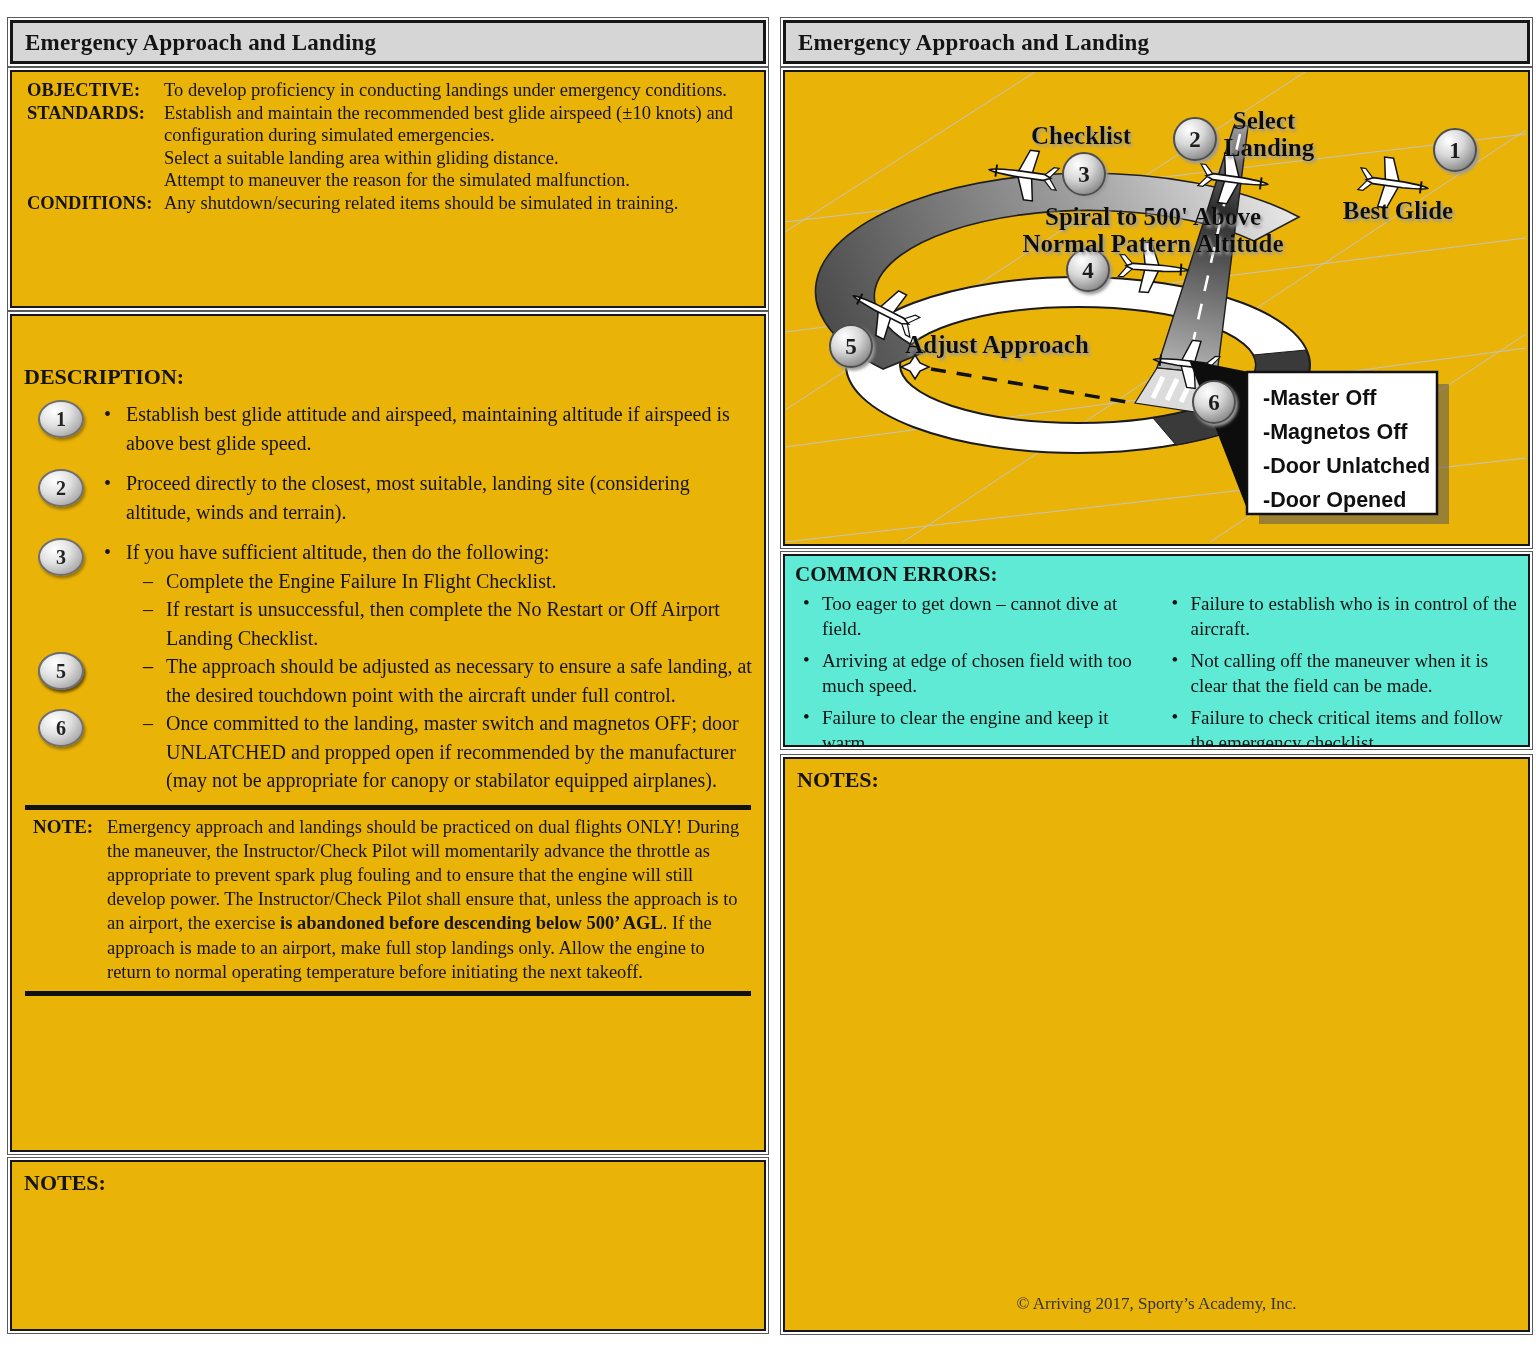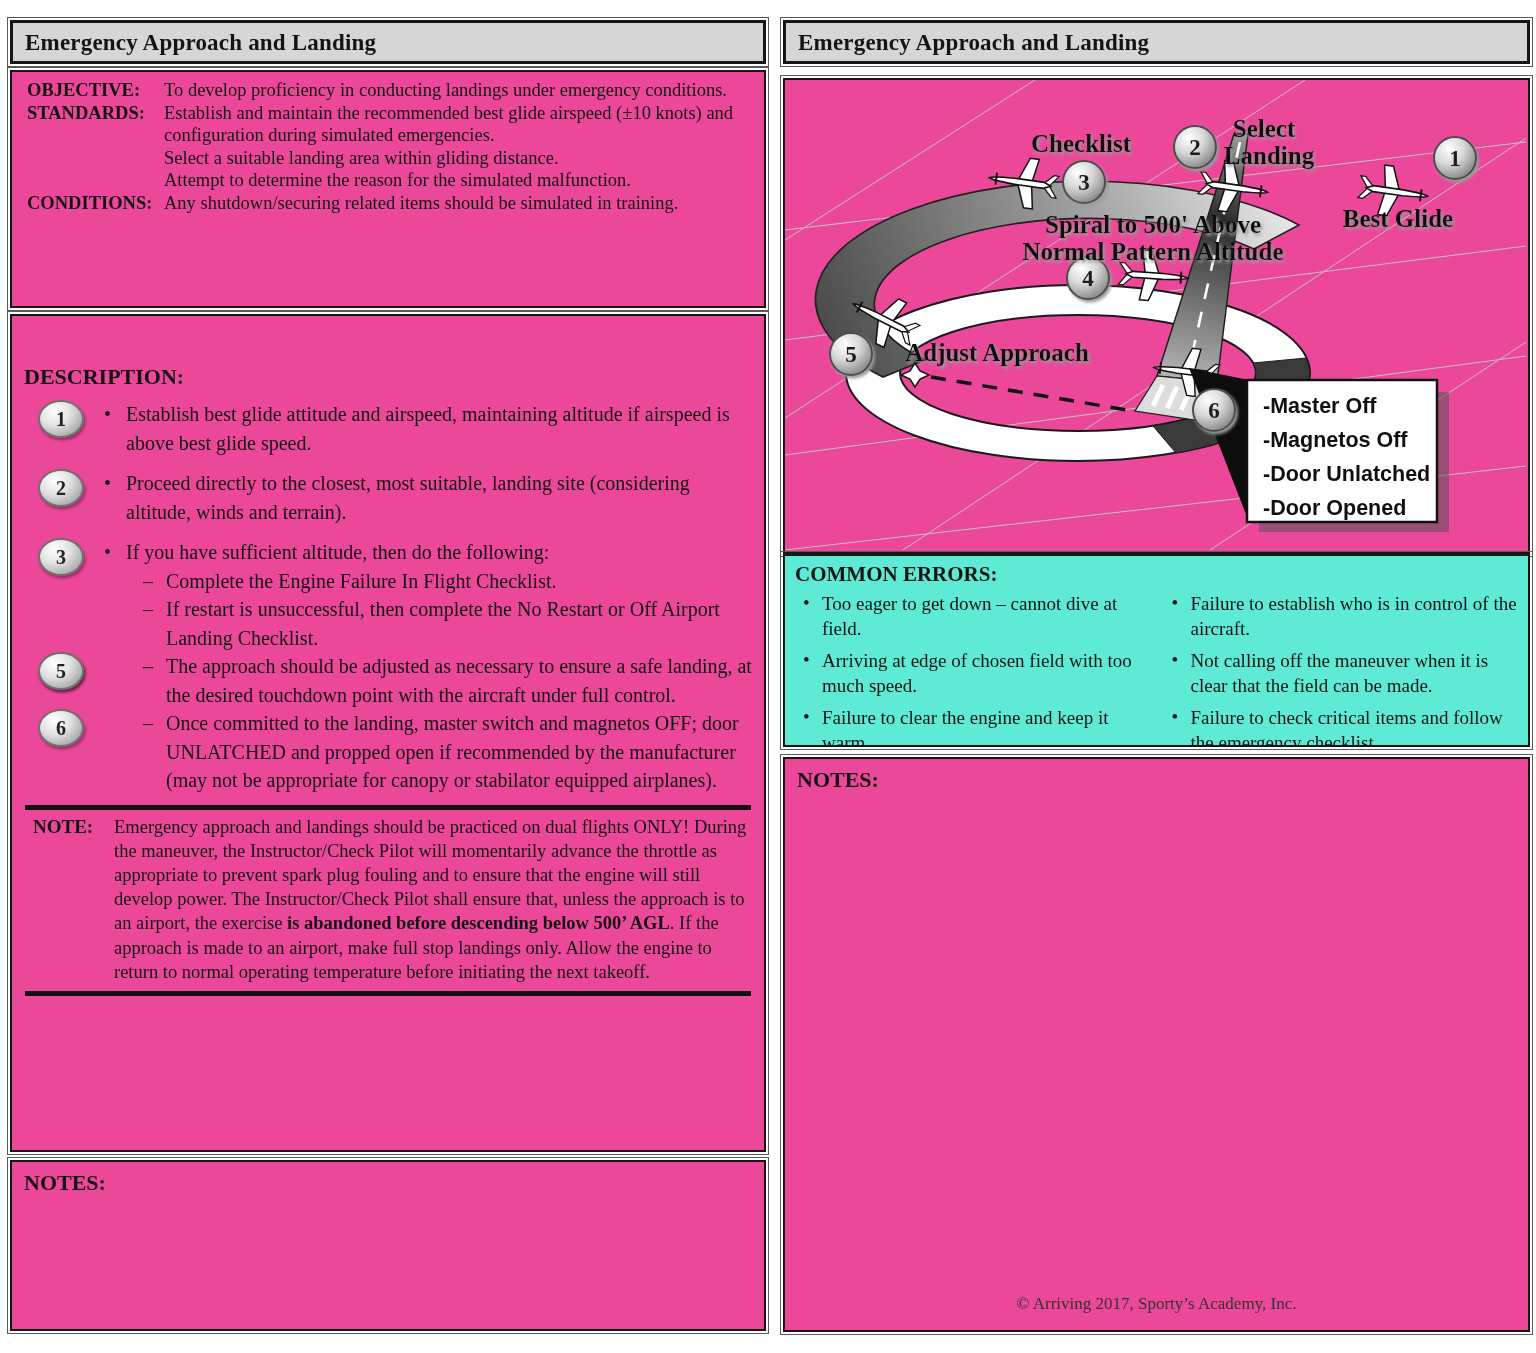--- a/index.html
+++ b/index.html
@@ -2,21 +2,21 @@
 <html><head>
 <meta charset="utf-8">
 <style>
   html,body { margin:0; padding:0; }
   body {
     width:1536px; height:1353px; position:relative;
     background:#ffffff; color:#141414;
     font-family:"Liberation Serif", serif;
   }
   .box {
-    position:absolute; box-sizing:border-box; background:#ec4899;
+    position:absolute; box-sizing:border-box; background:#eab308;
     border:2px solid #161616; outline:1px solid #5a5a5a; outline-offset:2px;
     overflow:hidden;
   }
   .hdrbox { background:#d6d6d6; border-width:3px; }
   .hdrbox .title { font-size:23px; font-weight:bold; padding:7px 8px 0 12px; letter-spacing:.2px; }
 
   
   .info { padding:7px 10px 0 0; }
   .inforow { display:grid; grid-template-columns:152px 1fr; }
   .inforow .lbl { font-weight:bold; font-size:18.5px; line-height:22.6px; padding-left:15px; white-space:nowrap; }
@@ -36,21 +36,21 @@
     width:42px; height:34px; border-radius:50%;
     background:radial-gradient(ellipse at 35% 28%, #ffffff 0%, #e2e2e2 40%, #a8a8a8 80%, #8a8a8a 100%);
     border:2px solid #6f6f6f; box-shadow:1.5px 2.5px 3px rgba(0,0,0,.35);
     display:flex; align-items:center; justify-content:center;
     font-weight:bold; font-size:20px; color:#222;
   }
   .note-section {
     margin:10px 13px 0 13px;
     border-top:5px solid #111; border-bottom:5px solid #111;
     padding:5px 0 7px 0;
-    display:grid; grid-template-columns:82px 1fr;gap:7px;
+    display:grid; grid-template-columns:82px 1fr;
   }
   .note-section .lbl { font-weight:bold; font-size:19px; line-height:24.2px; padding-left:8px; }
   .note-section .txt { font-size:18.5px; line-height:24.2px; padding-right:4px; }
   .notes-h { font-size:22px; padding:8px 0 0 12px; }
 
   
   .errbox { background:#5eead4; }
   .err-h { font-size:21px; padding:6px 0 2px 10px; }
   .errcols { display:grid; grid-template-columns:1fr 1fr; column-gap:14px; padding:2px 10px 0 10px; }
   .err { position:relative; padding-left:27px; font-size:19px; line-height:25px; margin-bottom:7px; }
@@ -78,21 +78,21 @@
     <div class="lbl">OBJECTIVE:</div>
     <div class="lines">
       <div>To develop proficiency in conducting landings under emergency conditions.</div>
     </div>
   </div>
   <div class="inforow">
     <div class="lbl">STANDARDS:</div>
     <div class="lines">
       <div>Establish and maintain the recommended best glide airspeed (±10 knots) and configuration during simulated emergencies.</div>
       <div>Select a suitable landing area within gliding distance.</div>
-      <div>Attempt to determine the reason for the simulated malfunction.</div>
+      <div>Attempt to maneuver the reason for the simulated malfunction.</div>
     </div>
   </div>
   <div class="inforow">
     <div class="lbl">CONDITIONS:</div>
     <div class="lines">
       <div>Any shutdown/securing related items should be simulated in training.</div>
     </div>
   </div>
 </div>
 
@@ -145,21 +145,21 @@
 
 <div class="box" style="left:10px; top:1160px; width:756px; height:171px;">
   <div class="notes-h">NOTES:</div>
   <div style="height:120px;"></div>
 </div>
 
 <div class="box hdrbox" style="left:783px; top:20px; width:747px; height:44px;">
   <div class="title">Emergency Approach and Landing</div>
 </div>
 
-<div class="box" style="left:783px; top:78px; width:747px; height:476px;">
+<div class="box" style="left:783px; top:70px; width:747px; height:476px;">
   <svg viewBox="0 0 741 470" width="741" height="470">
     <defs>
       <radialGradient id="bgrad" cx="35%" cy="28%" r="80%">
         <stop offset="0%" stop-color="#ffffff"></stop>
         <stop offset="45%" stop-color="#d8d8d8"></stop>
         <stop offset="100%" stop-color="#7f7f7f"></stop>
       </radialGradient>
       <linearGradient id="rib" x1="520" y1="110" x2="60" y2="310" gradientUnits="userSpaceOnUse">
         <stop offset="0%" stop-color="#efefef"></stop>
         <stop offset="45%" stop-color="#9c9c9c"></stop>

